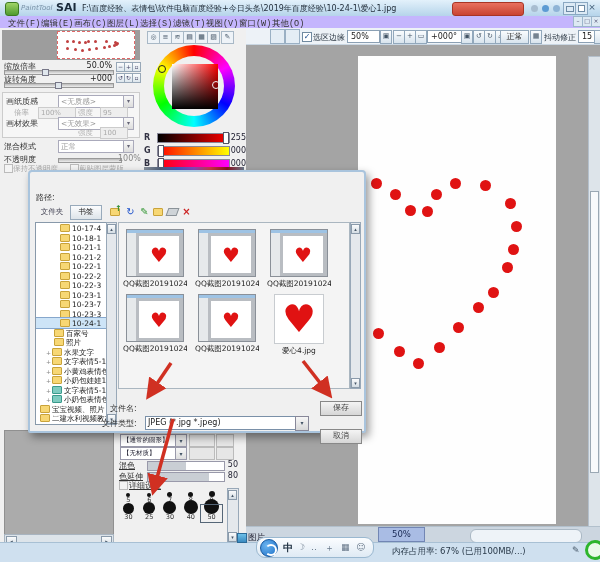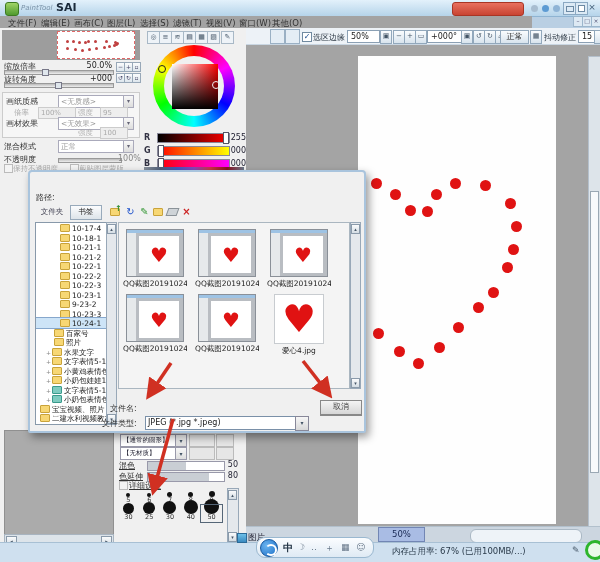--- a/index.html
+++ b/index.html
@@ -11,21 +11,21 @@
   #app-icon{left:5px;top:2px;width:12px;height:12px;border-radius:3px;background:linear-gradient(#9fd468,#4f9a2e);border:1px solid #3c7a22;}
   #logo-text{left:21px;top:4px;font-size:7px;font-style:italic;color:#7a93a8;}
   #app-name{left:56px;top:1px;font-size:11px;font-weight:bold;color:#1a2a3a;}
   #title-path{left:82px;top:3px;width:360px;font-size:8px;color:#24303c;white-space:nowrap;overflow:hidden;text-overflow:ellipsis;}
   #red-button{left:452px;top:2px;width:70px;height:12px;border-radius:3px;background:linear-gradient(#e8705f,#c94432);border:1px solid #a83525;}
   .tdot{top:5px;width:7px;height:7px;border-radius:50%;}
   #win-ico1,#win-ico2{top:2px;width:11px;height:11px;border:1px solid #8aa8c2;background:#dceaf5;}
   #win-ico1 i{position:absolute;left:2px;top:3px;width:6px;height:4px;border:1px solid #6c8aa4;}
   #win-ico2 i{position:absolute;left:2px;top:2px;width:5px;height:5px;border:1px solid #6c8aa4;background:#fff;}
   #win-close{left:586px;top:2px;width:12px;height:11px;text-align:center;font-size:9px;line-height:11px;color:#44607a;}
-  #menubar{left:0;top:16px;width:532px;height:12px;background:#a3a3a3;border-bottom:1px solid #c6d5e2;}
+  #menubar{left:0;top:16px;width:600px;height:12px;background:#c4b5fd;border-bottom:1px solid #c6d5e2;font-family:Liberation Mono, monospace;}
   .menu-item{position:absolute;top:2px;font-size:8.5px;color:#333;}
   .cwin-btn{top:16px;width:8px;height:9px;background:#dde9f3;border:1px solid #9cb6cc;font-size:6px;line-height:8px;text-align:center;color:#557;}
   
   #panel-base{left:0;top:28px;width:246px;height:534px;background:#f0f0f0;}
   #canvas-area{left:246px;top:28px;width:354px;height:534px;background:#a4a4a4;}
   #toolbar-strip{left:246px;top:28px;width:354px;height:16px;background:#edf2f7;border-bottom:1px solid #c9d6e2;}
   
   .tb-sq{top:29px;width:13px;height:13px;border:1px solid #9ab0c4;background:#e4edf5;}
   #tb-check{left:302px;top:32px;width:8px;height:8px;border:1px solid #708aa0;background:#fff;font-size:8px;line-height:8px;text-align:center;color:#1a4a8a;}
   .tb-label{position:absolute;top:32px;font-size:8px;color:#2a3642;}
@@ -131,20 +131,21 @@
   .ime-ico{position:absolute;top:4px;font-size:9px;color:#68788a;}
   #arrows{left:0;top:0;width:600px;height:562px;z-index:80;pointer-events:none;}
 </style>
 </head>
 <body>
 
 <div class="abs" id="titlebar">
   <div class="abs" id="app-icon"></div>
   <span class="abs" id="logo-text">PaintTool</span>
   <span class="abs" id="app-name">SAI</span>
+  <span class="abs" id="title-path">F:\百度经验、表情包\软件电脑百度经验+今日头条\2019年百度经验\10-24-1\爱心1.jpg</span>
   <div class="abs" id="red-button"></div>
   <div class="abs tdot" style="left:531px;background:#a8bdd0"></div>
   <div class="abs tdot" style="left:542px;background:#5d9bd3"></div>
   <div class="abs tdot" style="left:553px;background:#8fb4d6"></div>
   <div class="abs" id="win-ico1" style="left:563px">
       <i></i>
     </div>
   <div class="abs" id="win-ico2" style="left:575px">
       <i></i>
     </div>
@@ -403,21 +404,21 @@
   </div>
   <div id="tree">
       <div class="tree-item" style="padding-left: 24px;"><span class="folder-ico"></span><span>10-17-4</span></div>
       <div class="tree-item" style="padding-left: 24px;"><span class="folder-ico"></span><span>10-18-1</span></div>
       <div class="tree-item" style="padding-left: 24px;"><span class="folder-ico"></span><span>10-21-1</span></div>
       <div class="tree-item" style="padding-left: 24px;"><span class="folder-ico"></span><span>10-21-2</span></div>
       <div class="tree-item" style="padding-left: 24px;"><span class="folder-ico"></span><span>10-22-1</span></div>
       <div class="tree-item" style="padding-left: 24px;"><span class="folder-ico"></span><span>10-22-2</span></div>
       <div class="tree-item" style="padding-left: 24px;"><span class="folder-ico"></span><span>10-22-3</span></div>
       <div class="tree-item" style="padding-left: 24px;"><span class="folder-ico"></span><span>10-23-1</span></div>
-      <div class="tree-item" style="padding-left: 24px;"><span class="folder-ico"></span><span>9-23-2</span></div>
+      <div class="tree-item" style="padding-left: 24px;"><span class="folder-ico"></span><span>10-23-7</span></div>
       <div class="tree-item" style="padding-left: 24px;"><span class="folder-ico"></span><span>10-23-3</span></div>
       <div class="tree-item sel" style="padding-left: 24px;"><span class="folder-ico"></span><span>10-24-1</span></div>
       <div class="tree-item" style="padding-left: 18px;"><span class="folder-ico"></span><span>百家号</span></div>
       <div class="tree-item" style="padding-left: 18px;"><span class="folder-ico"></span><span>照片</span></div>
       <div class="tree-item" style="padding-left: 10px;"><span class="tree-exp">+</span><span class="folder-ico"></span><span>水果文字</span></div>
       <div class="tree-item" style="padding-left: 10px;"><span class="tree-exp">+</span><span class="folder-ico"></span><span>文字表情5-15</span></div>
       <div class="tree-item" style="padding-left: 10px;"><span class="tree-exp">+</span><span class="folder-ico"></span><span>小黄鸡表情包1</span></div>
       <div class="tree-item" style="padding-left: 10px;"><span class="tree-exp">+</span><span class="folder-ico"></span><span>小奶包娃娃12-</span></div>
       <div class="tree-item" style="padding-left: 10px;"><span class="tree-exp">+</span><span class="folder-ico teal"></span><span>文字表情5-15</span></div>
       <div class="tree-item" style="padding-left: 10px;"><span class="tree-exp">+</span><span class="folder-ico teal"></span><span>小奶包表情包1</span></div>
@@ -481,21 +482,21 @@
     </div>
   <div id="files-scroll">
     <div class="scr-btn" style="top:1px">▴</div>
     <div class="scr-btn" style="top:155px">▾</div>
   </div>
   <span class="dlg-label" style="left:80px;top:231px">文件名:</span>
   <span class="dlg-label" style="left:72px;top:246px">文件类型:</span>
   <div class="dlg-input" style="left:115px;top:244px;width:148px;height:12px;font-size:8px">JPEG (*.jpg *.jpeg)</div>
   <div id="combo-btn">▾</div>
   <div class="dlg-btn" style="top:229px">保存</div>
-  <div class="dlg-btn" style="top:228px">取消</div>
+  <div class="dlg-btn" style="top:257px">取消</div>
 </div>
 
 <div class="abs" id="statusbar"></div>
 <span class="abs" id="status-mem">内存占用率: 67% (已用100MB/...)</span>
 <span class="abs" id="pen-ico">✎</span>
 <div class="abs" id="green-circle"></div>
 <div class="abs" id="task-ico"></div>
 <span class="abs" id="pictures-label">图片</span>
 <div class="abs" id="ime-bar">
   <div id="ime-logo">

